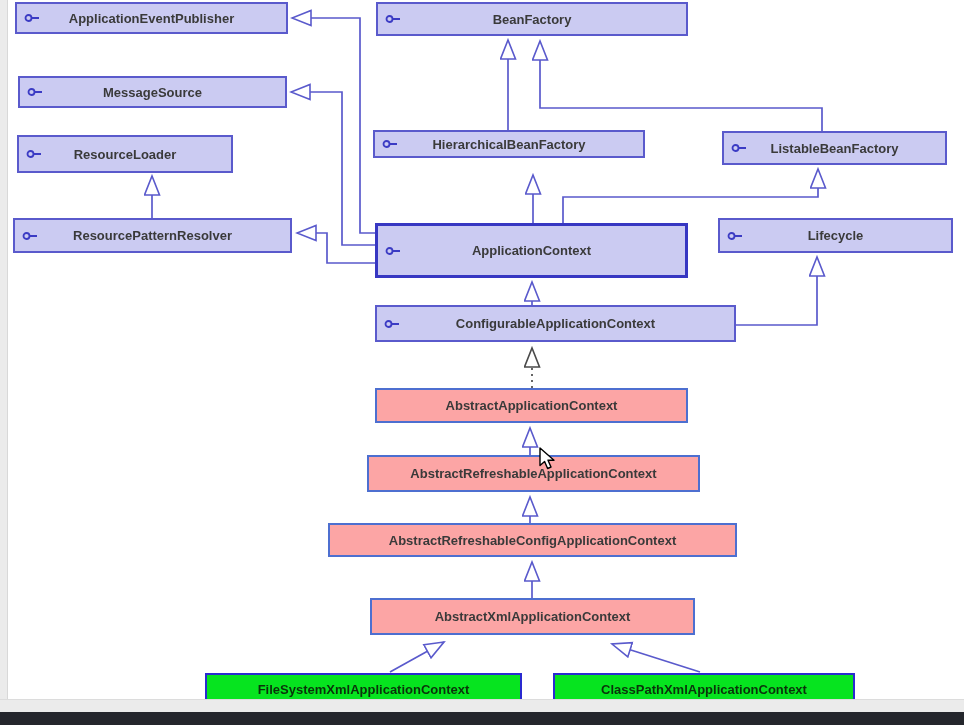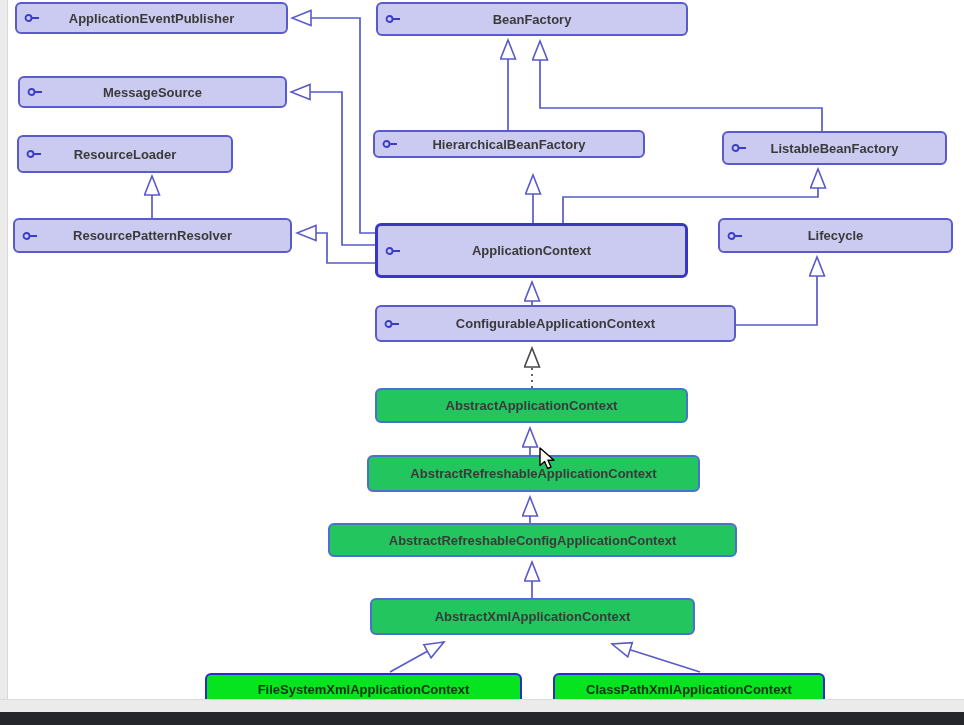--- a/index.html
+++ b/index.html
@@ -6,24 +6,24 @@
   #stage{position:relative;width:964px;height:725px;background:#fff;overflow:hidden;
          font-family:"Liberation Sans","DejaVu Sans",sans-serif;}
   
   #left-edge{position:absolute;left:0;top:0;width:7px;height:712px;background:#ebebeb;border-right:1px solid #d8d8d8;}
   #bottom-strip{position:absolute;left:0;top:699px;width:964px;height:13px;background:#ebebeb;border-top:1px solid #dcdcdc;}
   #bottom-bar{position:absolute;left:0;top:712px;width:964px;height:13px;background:#24262c;}
   
   #wires{position:absolute;left:0;top:0;pointer-events:none;}
   
   .node{position:absolute;box-sizing:border-box;display:flex;align-items:center;justify-content:center;
-        font-size:13px;font-weight:bold;color:#3a3a3a;text-align:center;cursor:default;border-radius:6px;}
+        font-size:13px;font-weight:bold;color:#3a3a3a;text-align:center;cursor:default;}
   .iface{background:#cbcbf2;border:2px solid #5a5acc;}
   .selected{border:3px solid #3737c2;}
-  .abstract{background:#22c55e;border:2px solid #4d6fd0;}
+  .abstract{background:#fca5a5;border:2px solid #4d6fd0;}
   .concrete{background:#06e41f;border:2px solid #2a2ad0;color:#0b320b;text-align:center;}
   .ificon{position:absolute;left:7px;top:50%;transform:translateY(-50%);line-height:0;}
   .lbl{width:100%;padding:0 4px;white-space:nowrap;overflow:hidden;}
   #cursor{position:absolute;left:538px;top:447px;line-height:0;}
 </style>
 </head>
 <body>
 
 <div id="stage">
 
@@ -165,21 +165,21 @@
   </div>
 
   <div class="node abstract" style="left:328px;top:523px;width:409px;height:34px">
     <span class="lbl">AbstractRefreshableConfigApplicationContext</span>
   </div>
 
   <div class="node concrete" style="left:205px;top:673px;width:317px;height:33px">
     <span class="lbl">FileSystemXmlApplicationContext</span>
   </div>
 
-  <div class="node concrete" style="left:553px;top:673px;width:272px;height:33px">
+  <div class="node concrete" style="left:553px;top:673px;width:302px;height:33px">
     <span class="lbl">ClassPathXmlApplicationContext</span>
   </div>
 
   <div id="left-edge"></div>
   <div id="bottom-strip"></div>
   <div id="bottom-bar"></div>
 
   <div id="cursor">
     <svg width="21" height="24" viewBox="0 0 21 24">
       <path d="M2,1 L2,18.5 L6.6,14.4 L9.6,21.5 L13,20 L10,13.2 L16,13.2 Z" fill="#ffffff" stroke="#000000" stroke-width="1.4" stroke-linejoin="round"></path>

